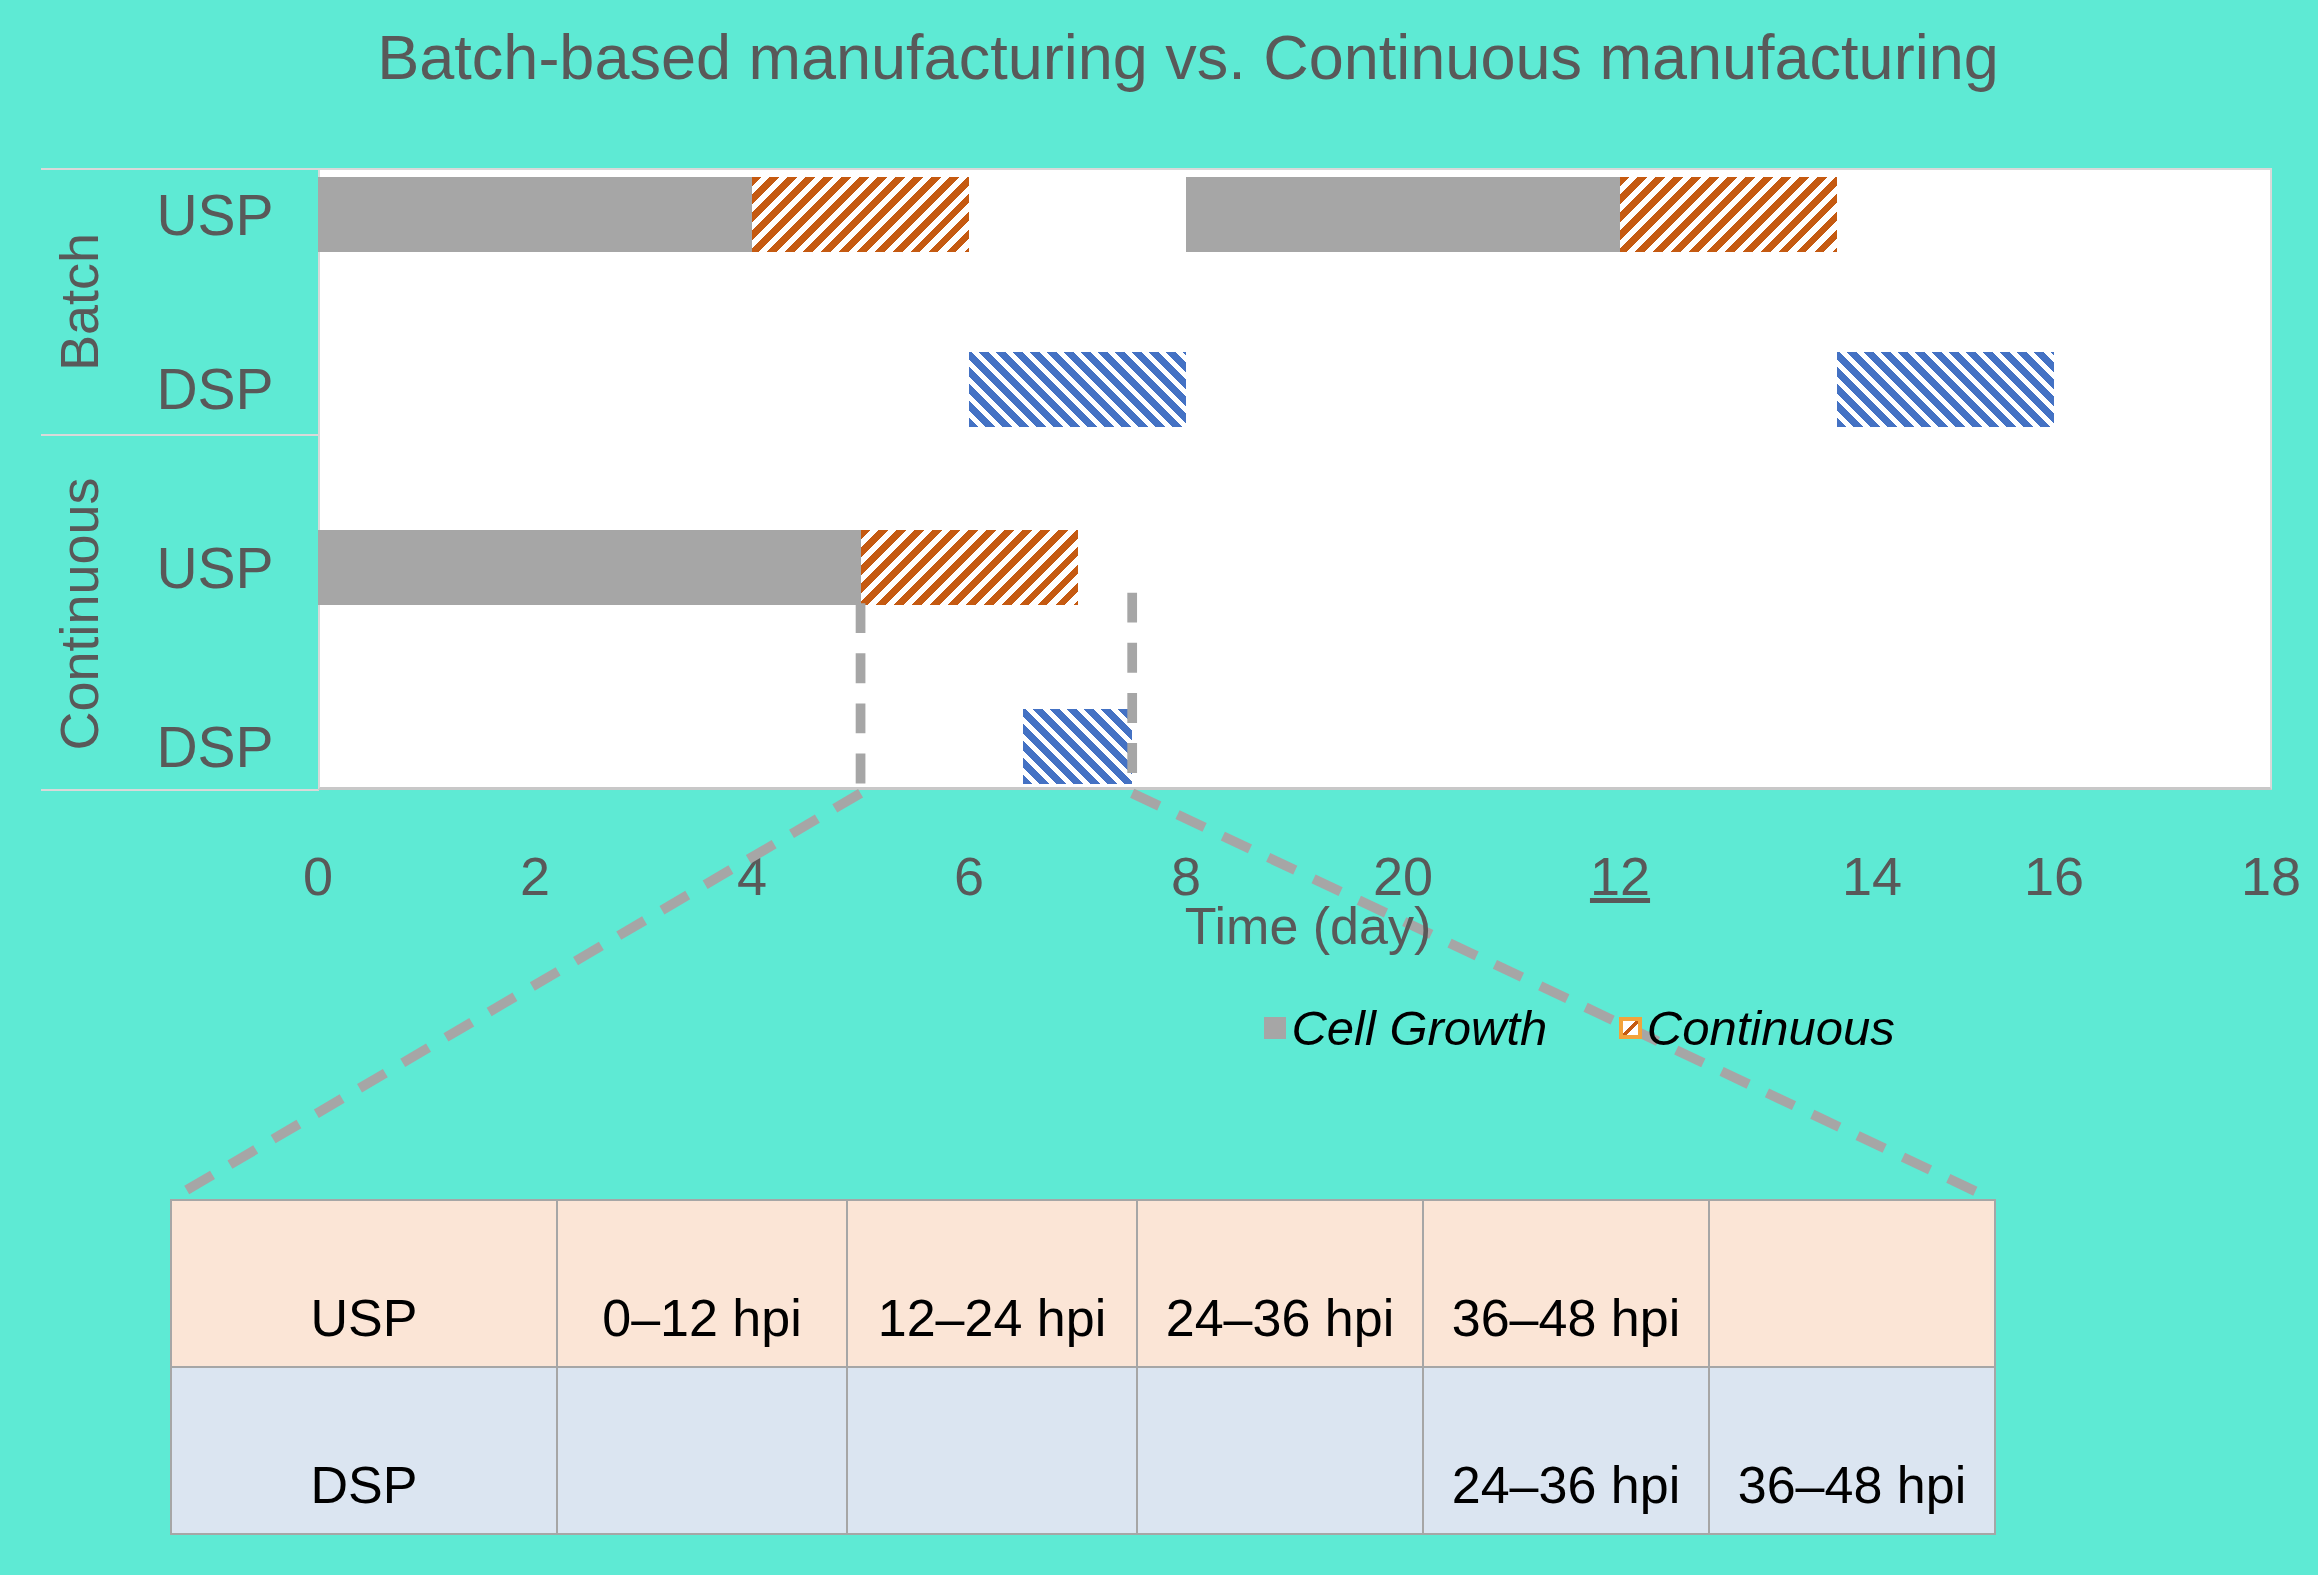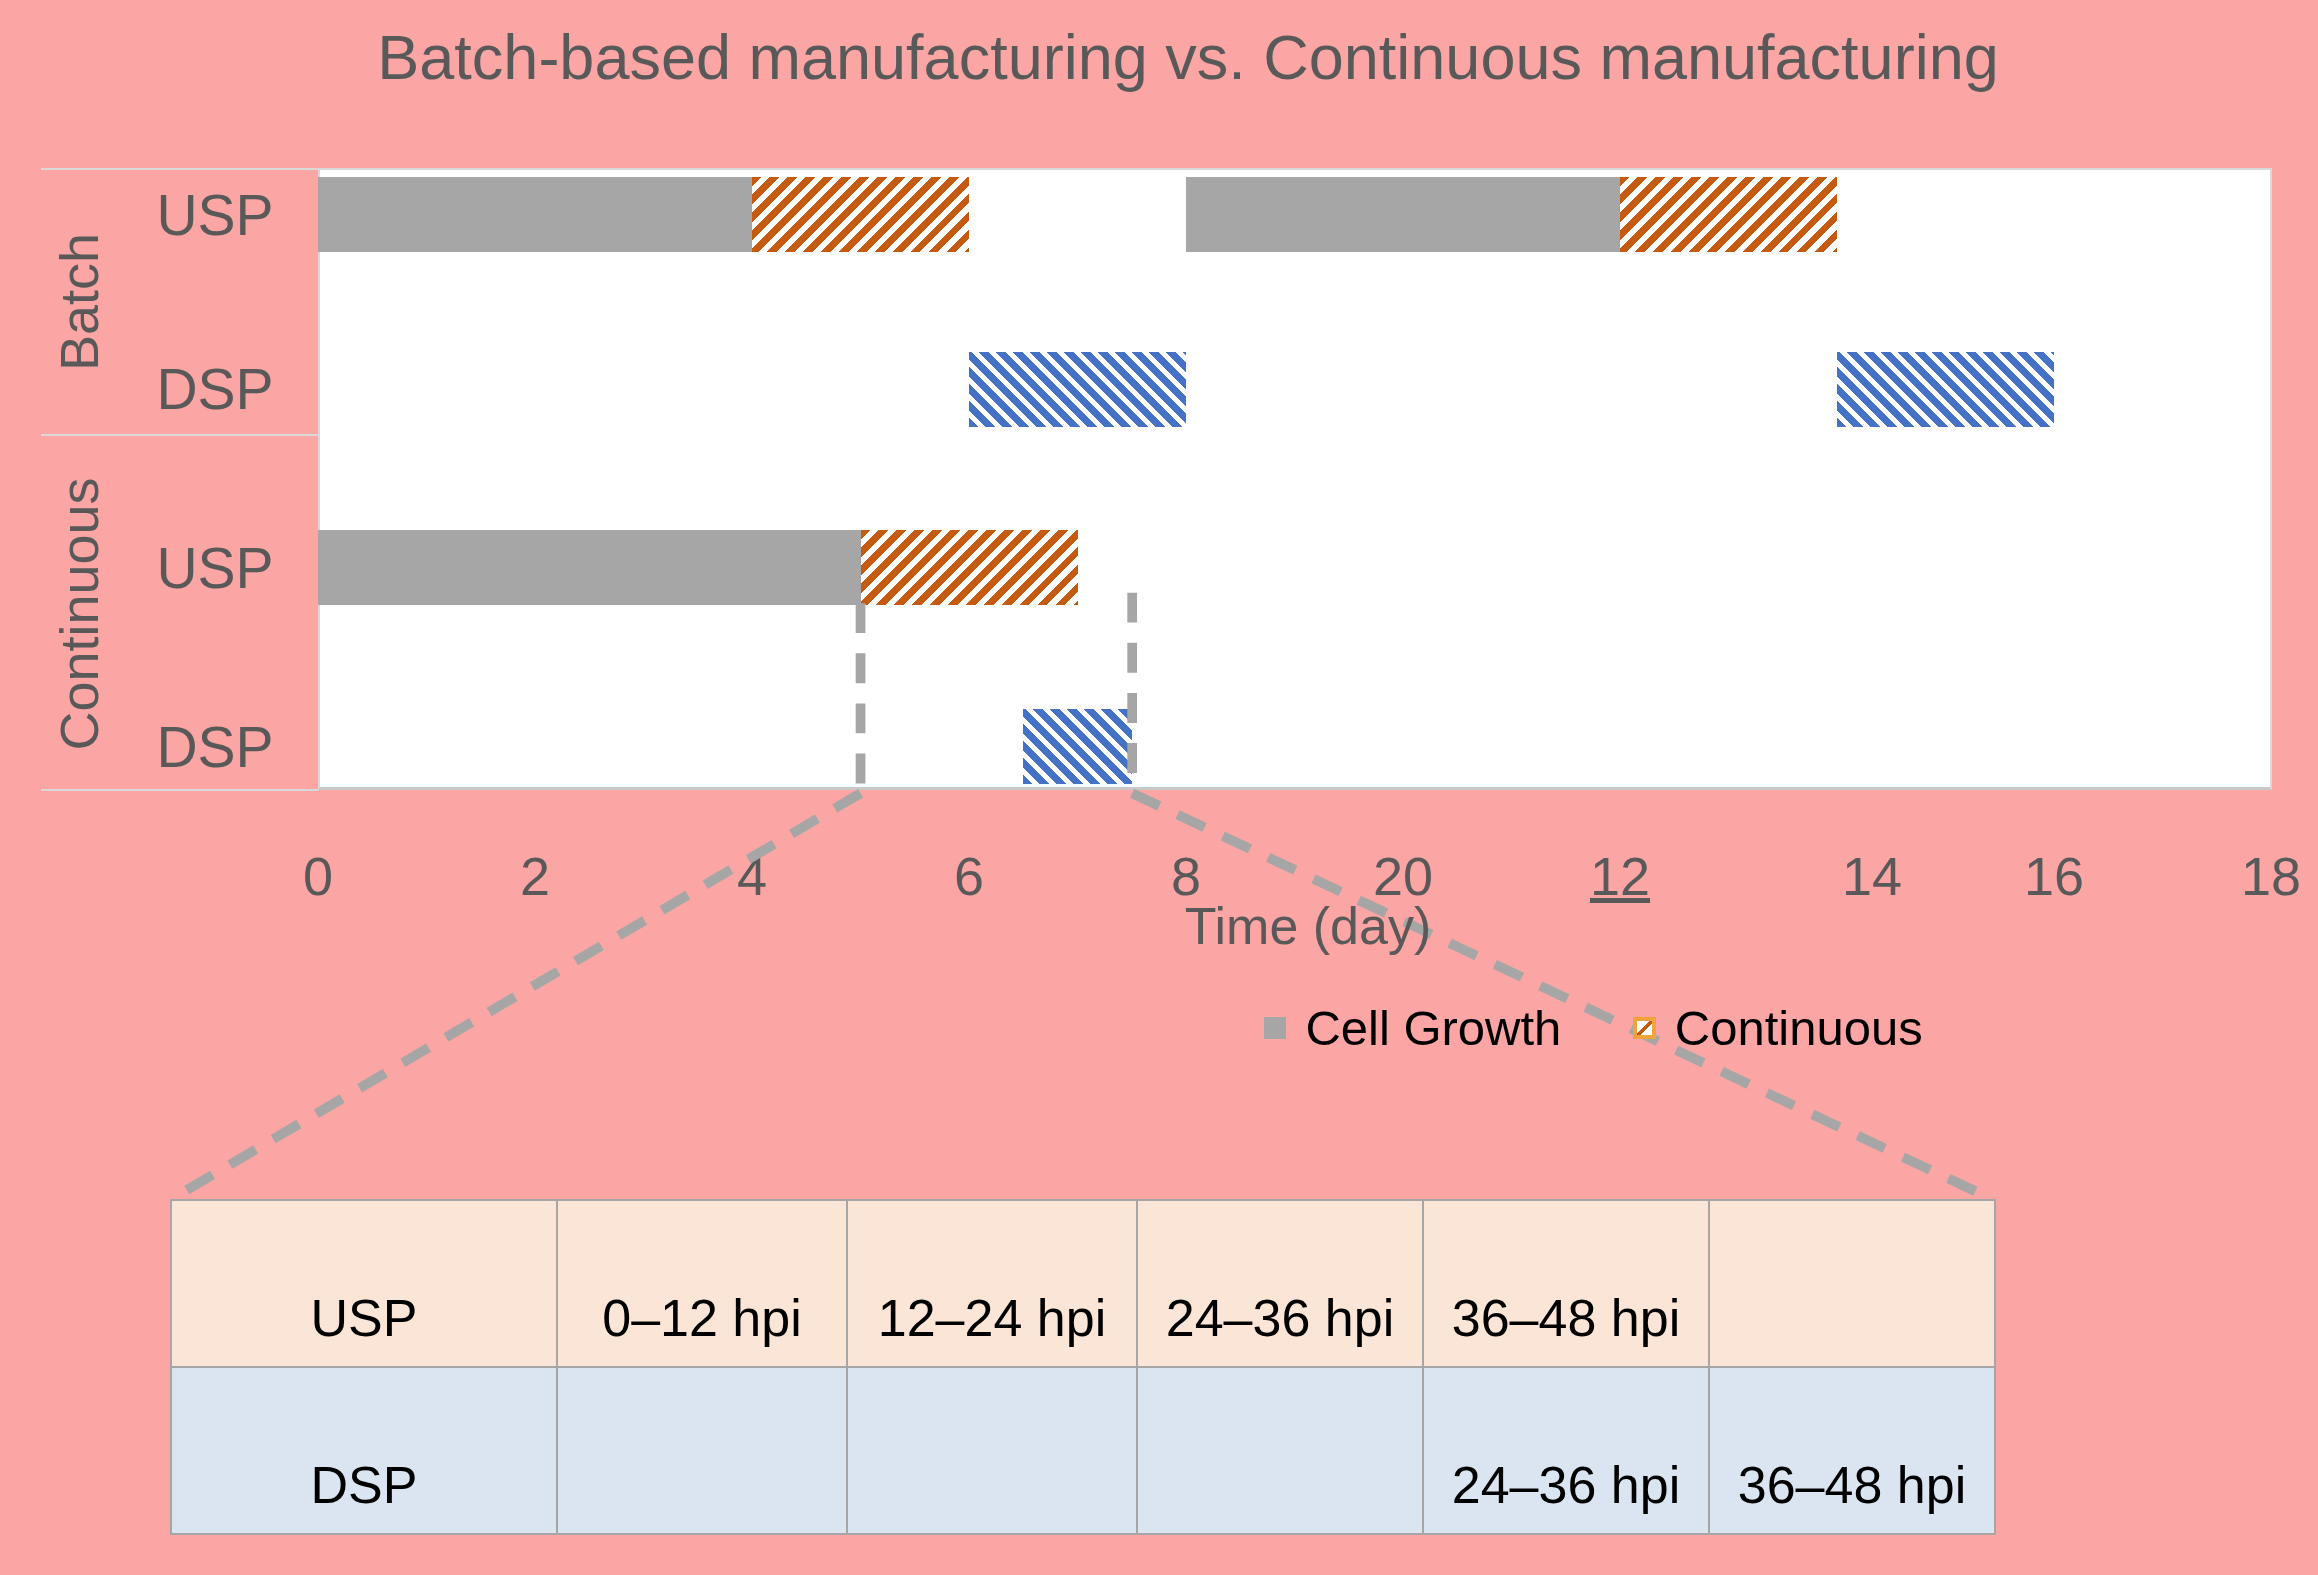--- a/index.html
+++ b/index.html
@@ -1,17 +1,17 @@
 <!DOCTYPE html>
 <html style="font-size:12px"><head>
 <meta charset="utf-8">
 <style>
   html,body{margin:0;padding:0;background:#fff;}
   .stage{
-    position:relative;width:2319px;height:1576px;background:#fca5a5;overflow:hidden;
+    position:relative;width:2319px;height:1576px;background:#5eead4;overflow:hidden;
     font-family:"Liberation Sans", sans-serif;
   }
   .title{
     position:absolute;left:1188px;top:21px;transform:translateX(-50%);
     font-size:63px;color:#595959;white-space:nowrap;letter-spacing:0px;
   }
   
   .plot-frame{
     position:absolute;left:318px;top:168px;width:1954px;height:622px;
     border-top:2.2px solid #d9d9d9;border-left:2.2px solid #d9d9d9;
@@ -40,21 +40,21 @@
   .group-label{
     position:absolute;left:79px;width:0;height:0;display:flex;align-items:center;justify-content:center;
     font-size:54px;color:#595959;white-space:nowrap;
   }
   .group-label span{transform:rotate(-90deg);}
   
   .legend{
     position:absolute;left:1264px;top:1000px;display:flex;align-items:center;
     column-gap:72px;font-size:49px;color:#000;
   }
-  .legend-item{display:flex;align-items:center;column-gap:19px;white-space:nowrap;}
+  .legend-item{display:flex;align-items:center;column-gap:5px;white-space:nowrap;font-style:italic;}
   .swatch{width:22.4px;height:22.4px;box-sizing:border-box;flex:0 0 auto;}
   .swatch-gray{background:#a6a6a6;}
   .swatch-orange{
     border:4.5px solid #f2a33c;background:
       linear-gradient(135deg, rgba(0,0,0,0) 42%, #c55a11 42%, #c55a11 60%, rgba(0,0,0,0) 60%) #fff;
   }
   .swatch-blue{
     border:3.7px solid #2e5da3;background:
       linear-gradient(45deg, rgba(0,0,0,0) 42%, #ffffff 42%, #ffffff 58%, rgba(0,0,0,0) 58%) #3a66ac;
   }

